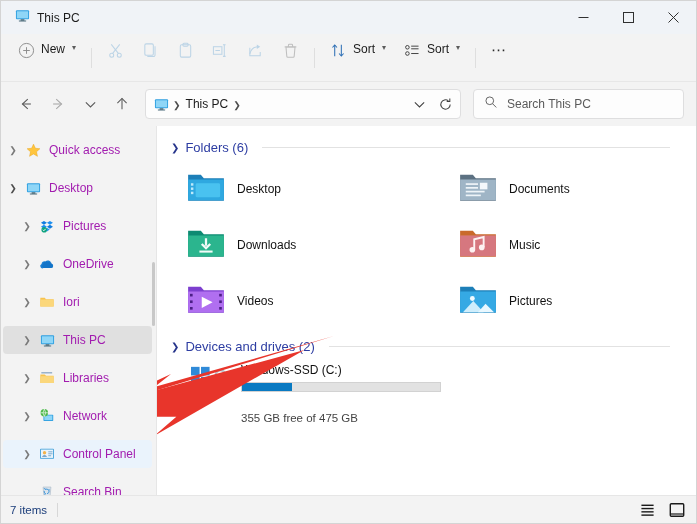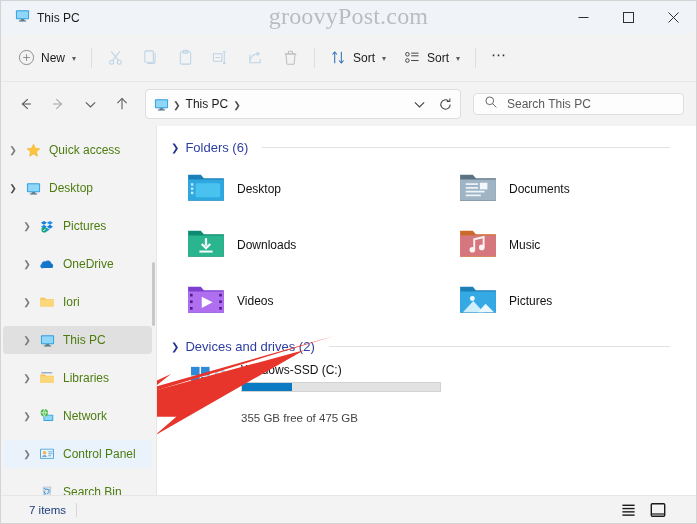--- a/index.html
+++ b/index.html
@@ -47,21 +47,21 @@
   
   .cmdbar {
     height: 48px; flex: 0 0 48px;
     background: #f3f3f3;
     display: flex; align-items: center;
     padding: 0 10px;
     border-bottom: 1px solid #e7e7e7;
   }
   .cbtn {
     height: 32px; border-radius: 4px;
-    display: flex; align-items: center; gap: 6px;
+    display: flex; align-items: flex-start; gap: 6px;
     padding: 0 9px; color: #1b1b1b; font-size: 12px;
     white-space: nowrap;
   }
   .cbtn.newbtn { padding-left: 7px; }
   .cicon { display: flex; align-items: center; justify-content: center; }
   .sep { width: 1px; height: 20px; background: #dedede; margin: 0 6px; }
   .chev { font-size: 8px; color: #5c5c5c; margin-left: 1px; transform: translateY(1px); }
   .ellipsis { letter-spacing: 2px; font-size: 15px; color: #2b2b2b; line-height: 1; padding-bottom: 6px; }
 
   
@@ -88,21 +88,21 @@
     display: flex; align-items: center;
   }
   .crumb-sep { color: #4d4d4d; font-size: 9px; padding: 0 1px; transform: translateY(1px); }
   .addr-spacer { flex: 1; }
   .addr-ic {
     width: 26px; height: 26px;
     display: flex; align-items: center; justify-content: center;
     color: #404040;
   }
   .searchbox {
-    flex: 1; height: 22px; margin-left: 10px; margin-right: 2px;
+    flex: 1; height: 30px; margin-left: 10px; margin-right: 2px;
     background: #fdfdfd; border: 1px solid #dededf; border-radius: 4px;
     display: flex; align-items: center; gap: 9px; padding: 0 10px;
   }
   .search-ph { font-size: 12px; color: #5a5a5a; }
 
   
   .body { flex: 1; display: flex; min-height: 0; background:#fff; }
 
   
   .sidebar {
@@ -119,21 +119,21 @@
     padding-right: 4px;
   }
   .navitem.selected { background: #e0e0e0; }
   .navitem.hover { background: #eaf3fc; }
   .exp {
     width: 20px; flex: 0 0 20px; text-align: center;
     color: #7a7a7a; font-size: 9px; line-height: 1;
   }
   .exp.open { color: #4d4d4d; }
   .navicon { width: 20px; flex: 0 0 20px; display: flex; align-items: center; justify-content: center; margin-right: 6px; }
-  .navlabel { font-size: 12px; color: #4d7c0f; white-space: nowrap; }
+  .navlabel { font-size: 12px; color: #a21caf; white-space: nowrap; }
   .indent1 .exp { margin-left: 14px; }
   .indent1 { }
   .sb-scroll {
     position: absolute; right: 1px; top: 136px;
     width: 3px; height: 64px; border-radius: 2px; background: #c8c8c8;
   }
 
   
   .content { flex: 1; position: relative; overflow: hidden; background: #fff; padding-top: 8px; }
   .group-head {
@@ -167,21 +167,21 @@
 
   
   .arrow { position: absolute; left: 0; top: 0; pointer-events: none; }
 
   
   .statusbar {
     height: 28px; flex: 0 0 28px;
     background: #f3f3f3;
     border-top: 1px solid #e6e6e6;
     display: flex; align-items: center;
-    padding: 0 28px;
+    padding: 0 9px;
   }
   .status-text { font-size: 11.5px; color: #1b3d7a; }
   .status-div { width: 1px; height: 14px; background: #d7d7d7; margin-left: 10px; }
   .status-right { margin-left: auto; display: flex; align-items: center; gap: 10px; }
   .vbtn { width: 20px; height: 20px; display: flex; align-items: center; justify-content: center; color: #1b1b1b; }
 </style>
 </head>
 <body>
 
 <div class="window">
@@ -191,21 +191,20 @@
       <span>
         <svg width="15" height="15" viewBox="0 0 16 16">
           <rect x="1" y="2.5" width="14" height="9.5" rx="1" fill="#2e9fe0"></rect>
           <rect x="2" y="3.5" width="12" height="7.5" fill="#8fd6f7"></rect>
           <rect x="6" y="12" width="4" height="1.6" fill="#4a6b7a"></rect>
           <rect x="4" y="13.2" width="8" height="1.1" rx=".5" fill="#4a6b7a"></rect>
         </svg>
       </span>
       <span class="tab-label">This PC</span>
     </div>
-    <div class="watermark">groovyPost.com</div>
     <div class="wincontrols">
       <div class="wc">
         <svg width="11" height="11" viewBox="0 0 11 11">
             <line x1="0.5" y1="5.5" x2="10.5" y2="5.5" stroke="currentColor" stroke-width="1"></line>
           </svg>
       </div>
       <div class="wc">
         <svg width="11" height="11" viewBox="0 0 11 11">
             <rect x="0.5" y="0.5" width="10" height="10" fill="none" stroke="currentColor" stroke-width="1"></rect>
           </svg>

